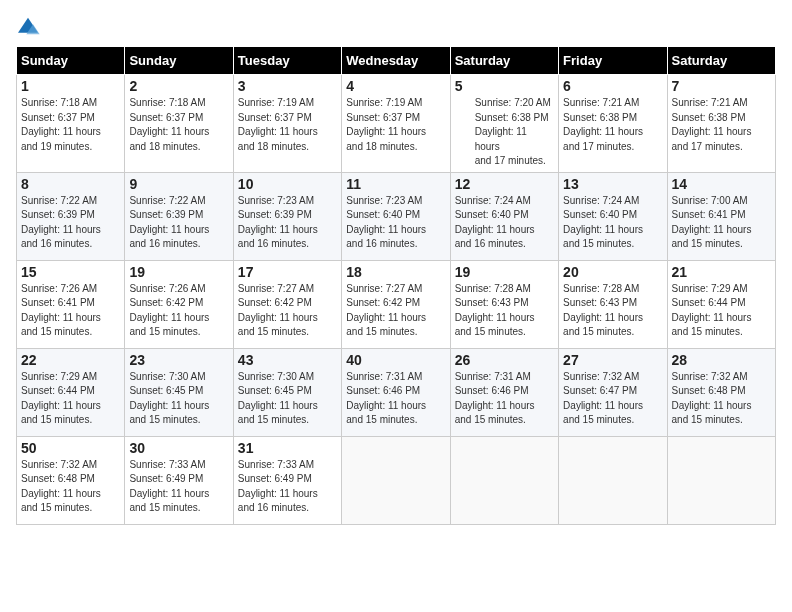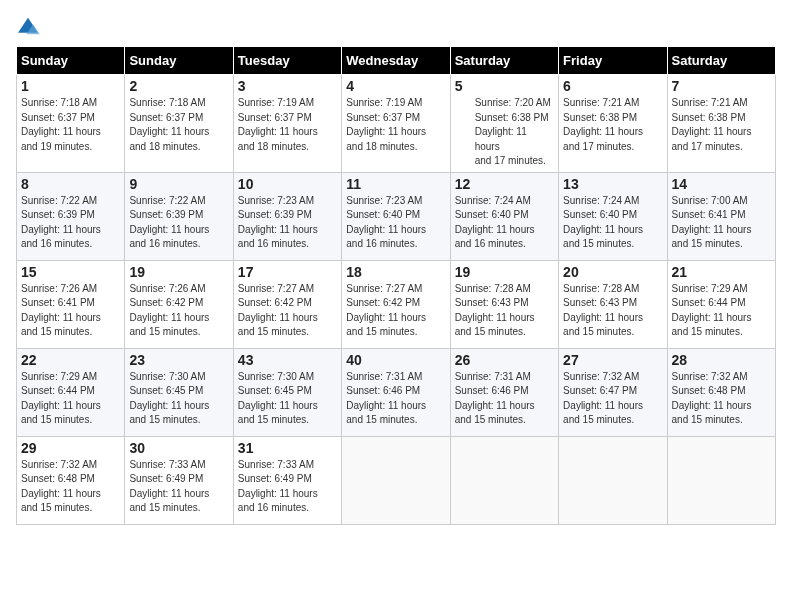--- a/index.html
+++ b/index.html
@@ -321,21 +321,21 @@
         <td>
           <span class="day-num">28</span>
           <div class="day-detail" style="white-space: pre-line;">Sunrise: 7:32 AM
 Sunset: 6:48 PM
 Daylight: 11 hours
 and 15 minutes.</div>
         </td>
       </tr>
       <tr>
         <td>
-          <span class="day-num">29</span>
+          <span class="day-num">50</span>
           <div class="day-detail" style="white-space: pre-line;">Sunrise: 7:32 AM
 Sunset: 6:48 PM
 Daylight: 11 hours
 and 15 minutes.</div>
         </td>
         <td>
           <span class="day-num">30</span>
           <div class="day-detail" style="white-space: pre-line;">Sunrise: 7:33 AM
 Sunset: 6:49 PM
 Daylight: 11 hours

